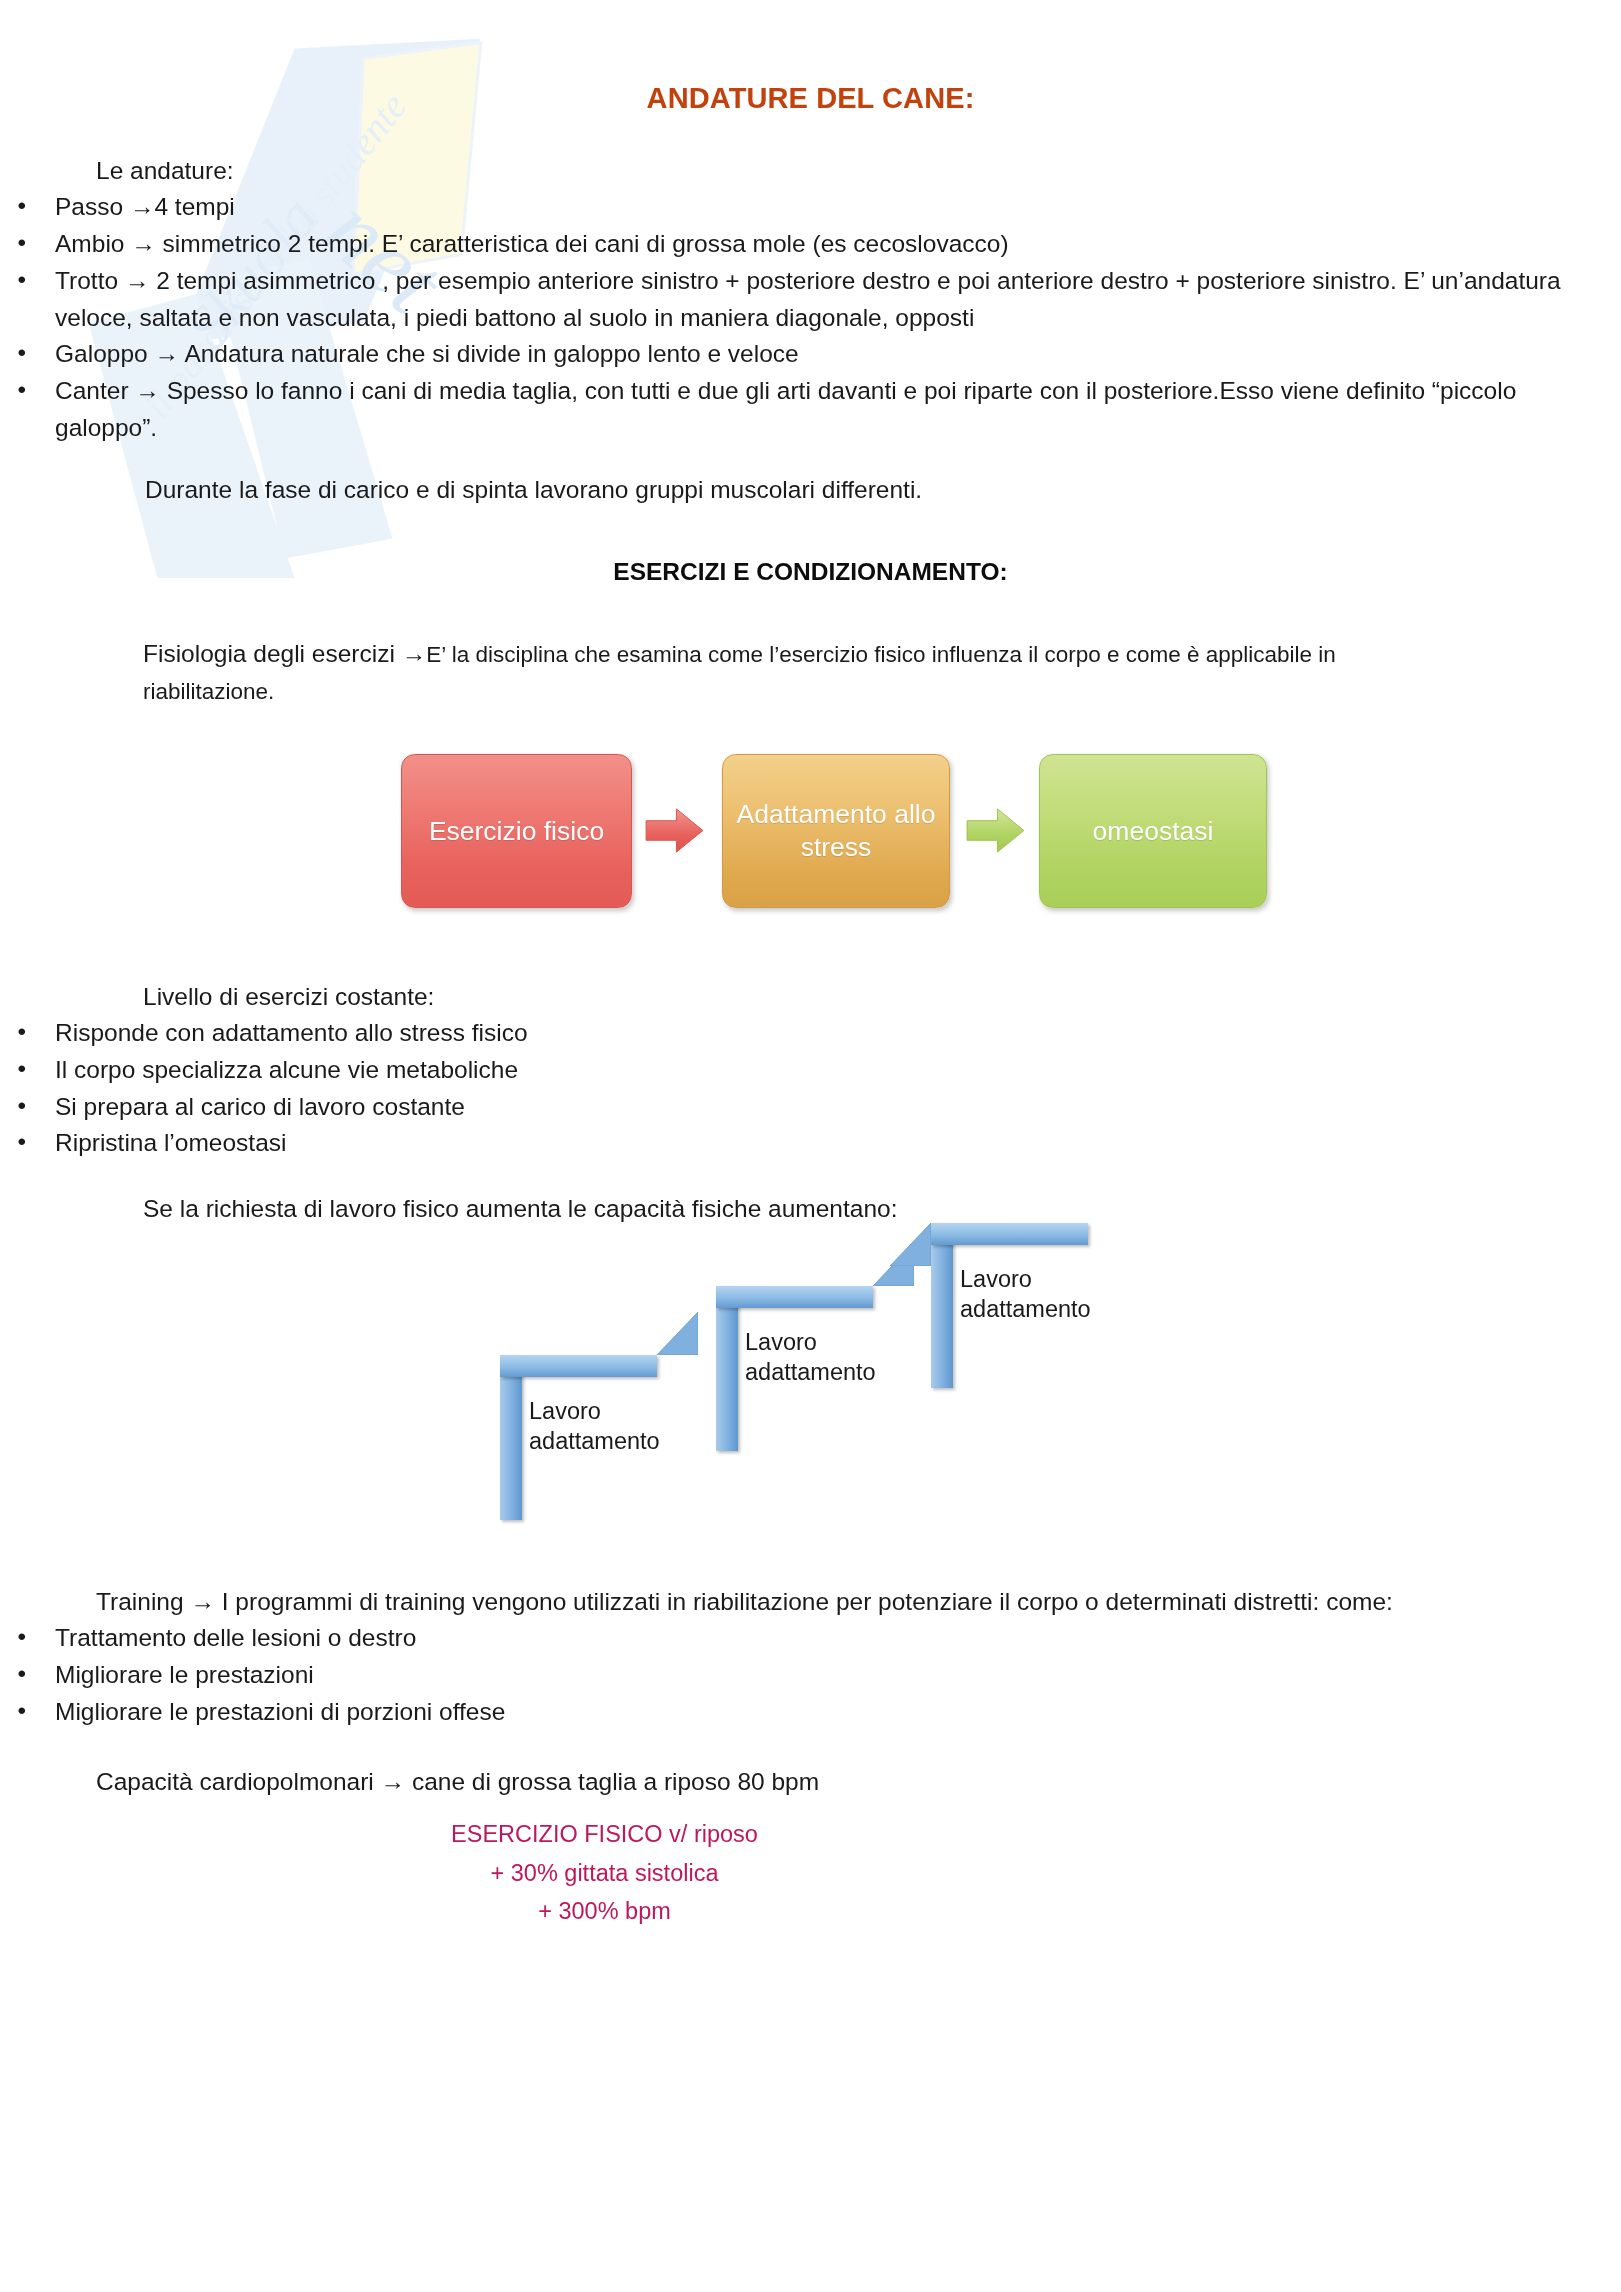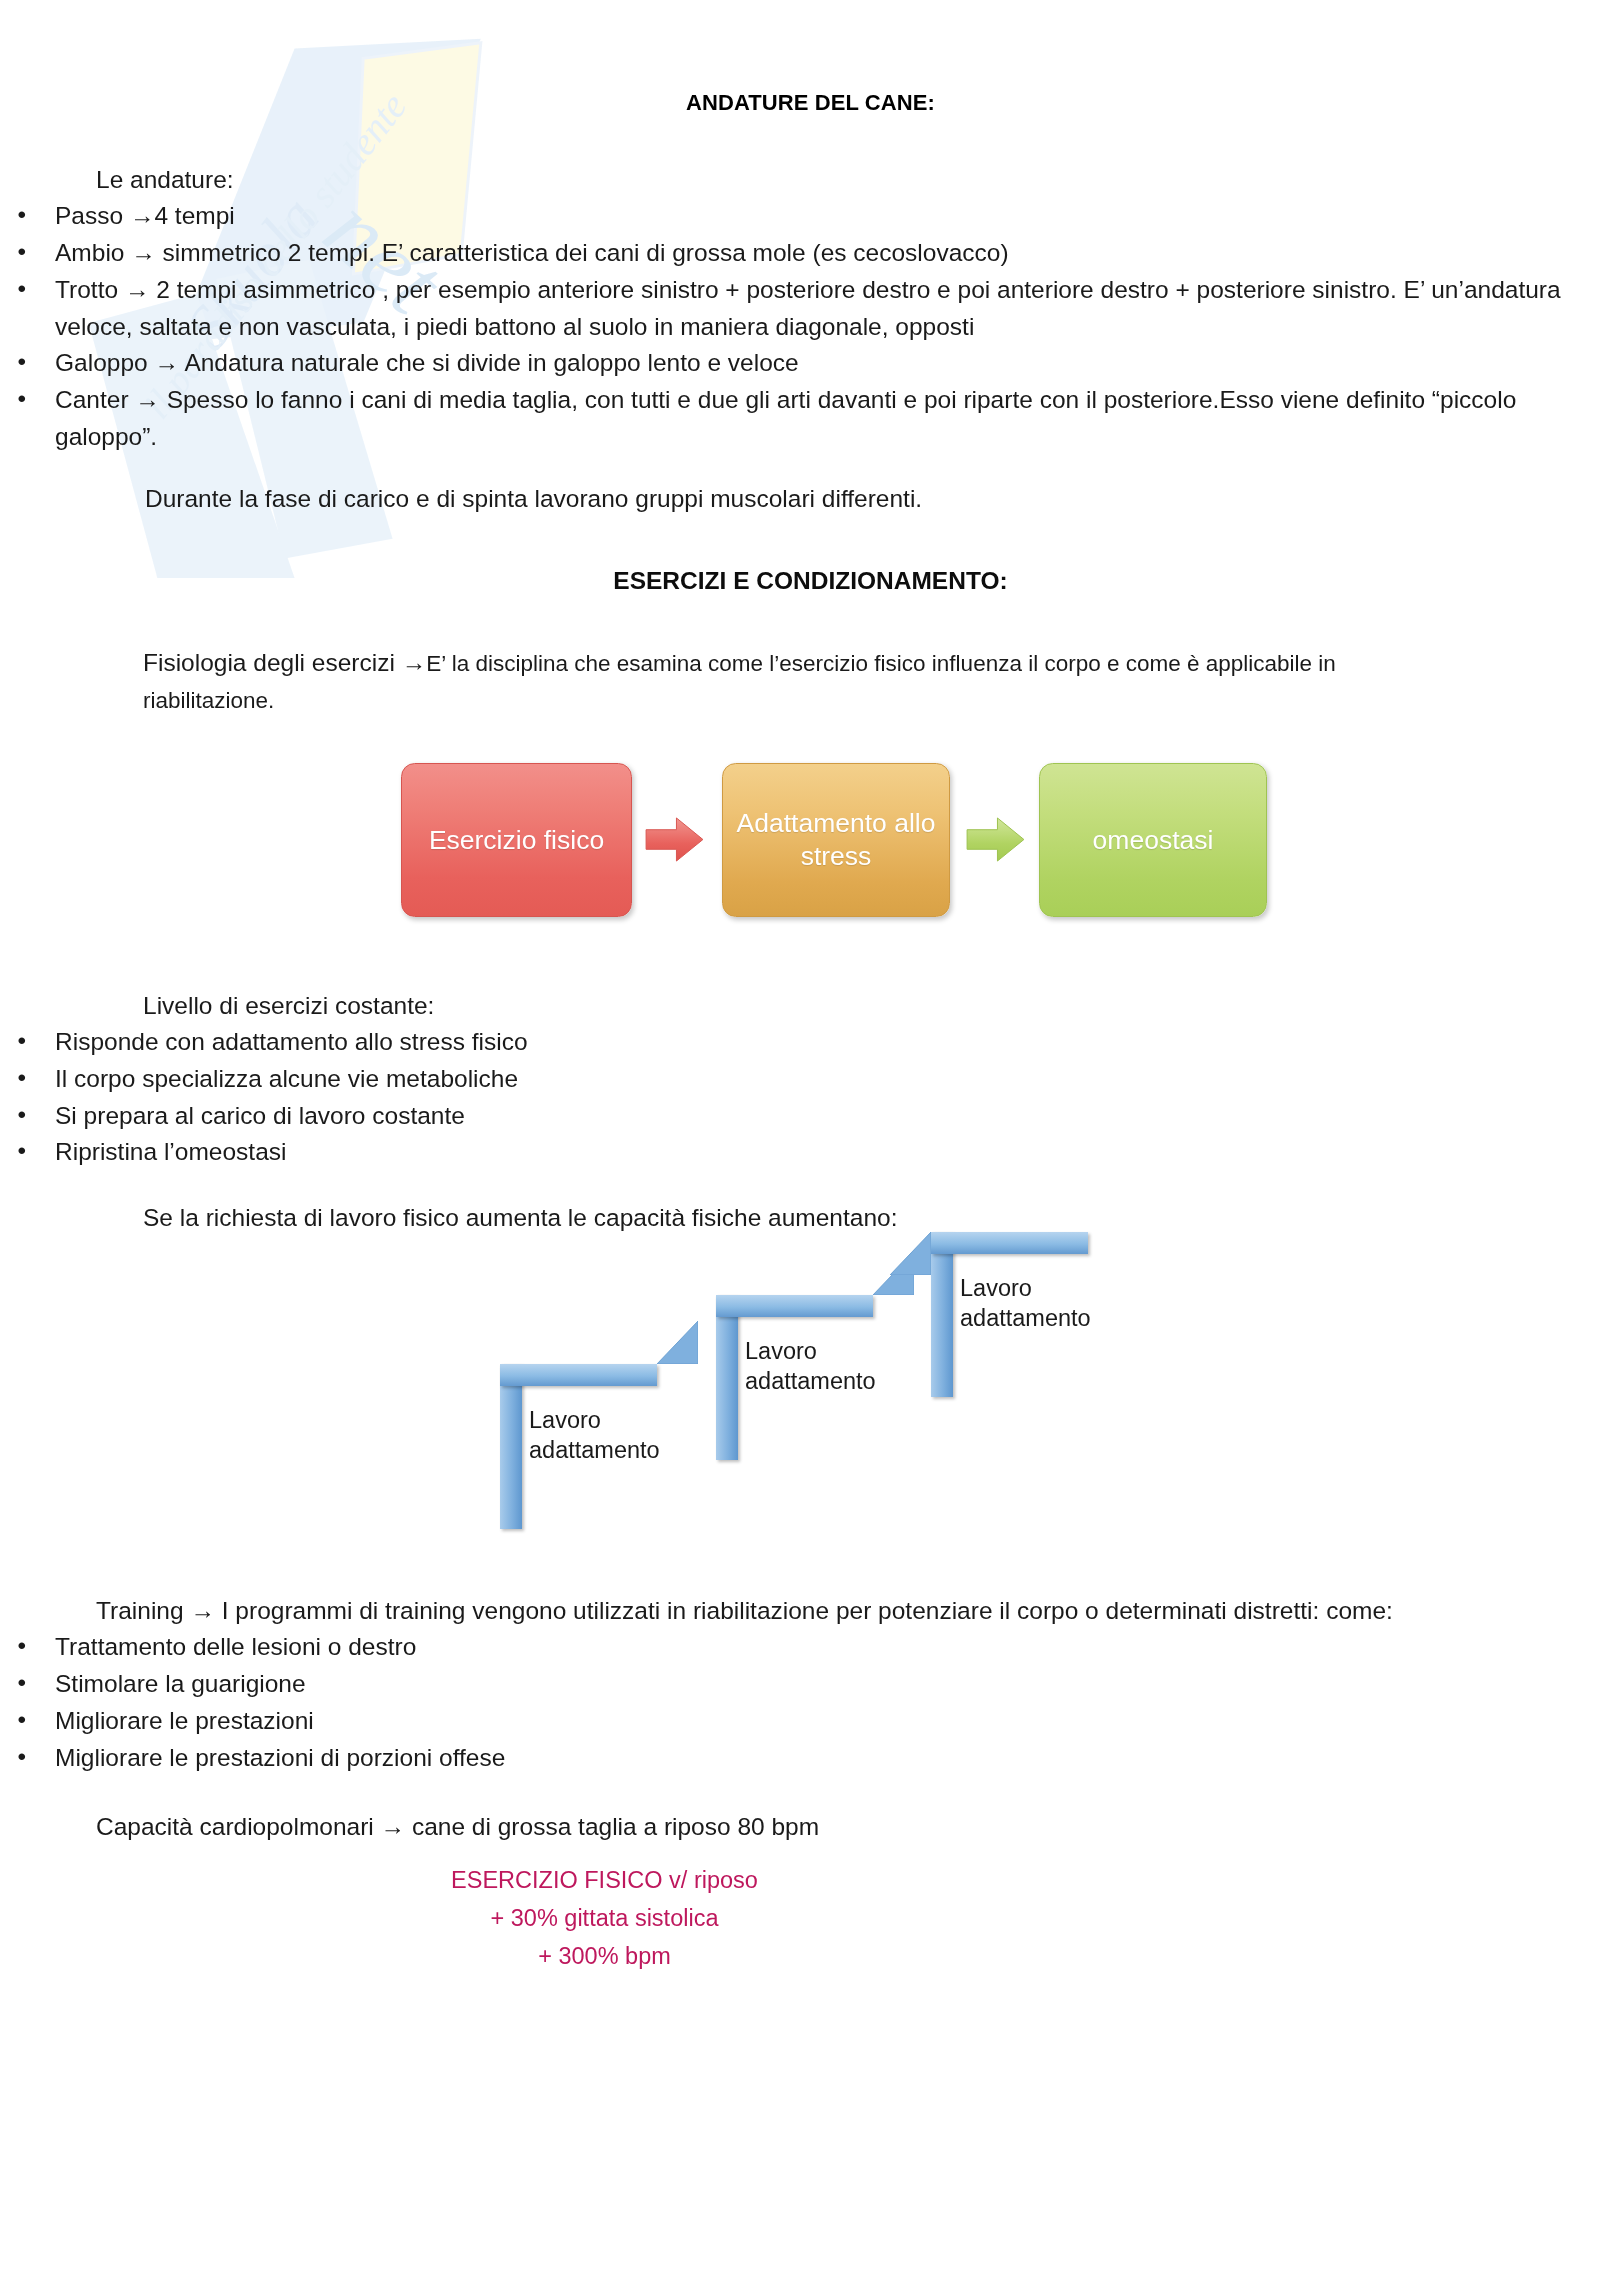--- a/index.html
+++ b/index.html
@@ -32,24 +32,24 @@
   
   #content {
     position: relative;
     z-index: 2;
     padding: 0;
   }
 
   .doc-title {
     text-align: center;
     font-weight: bold;
-    font-size: 22px;
-    color: #000000;
+    font-size: 29px;
+    color: #c2410c;
     letter-spacing: 0.1px;
-    margin: 8px;
+    margin: 0;
     padding: 82px 0 0 0;
   }
 
   .para {
     font-size: 24.5px;
     color: #1a1a1a;
     line-height: 1.48;
     margin: 0;
   }
 
@@ -314,21 +314,20 @@
           <div>adattamento</div>
         </div>
       </div>
     </div>
 
     <div class="para p-training"><span>Training →</span>
       <span>I programmi di training vengono utilizzati in riabilitazione per potenziare il corpo o determinati distretti: come:</span></div>
 
     <ul class="bullets list-training">
       <li>Trattamento delle lesioni o destro</li>
-      <li>Stimolare la guarigione</li>
       <li>Migliorare le prestazioni</li>
       <li>Migliorare le prestazioni di porzioni offese</li>
     </ul>
 
     <div class="para p-capacita">Capacità cardiopolmonari → cane di grossa taglia a riposo 80 bpm</div>
 
     <div class="centered-block">
       <div class="cline">ESERCIZIO FISICO v/ riposo</div>
       <div class="cline">+ 30% gittata sistolica</div>
       <div class="cline">+ 300% bpm</div>

